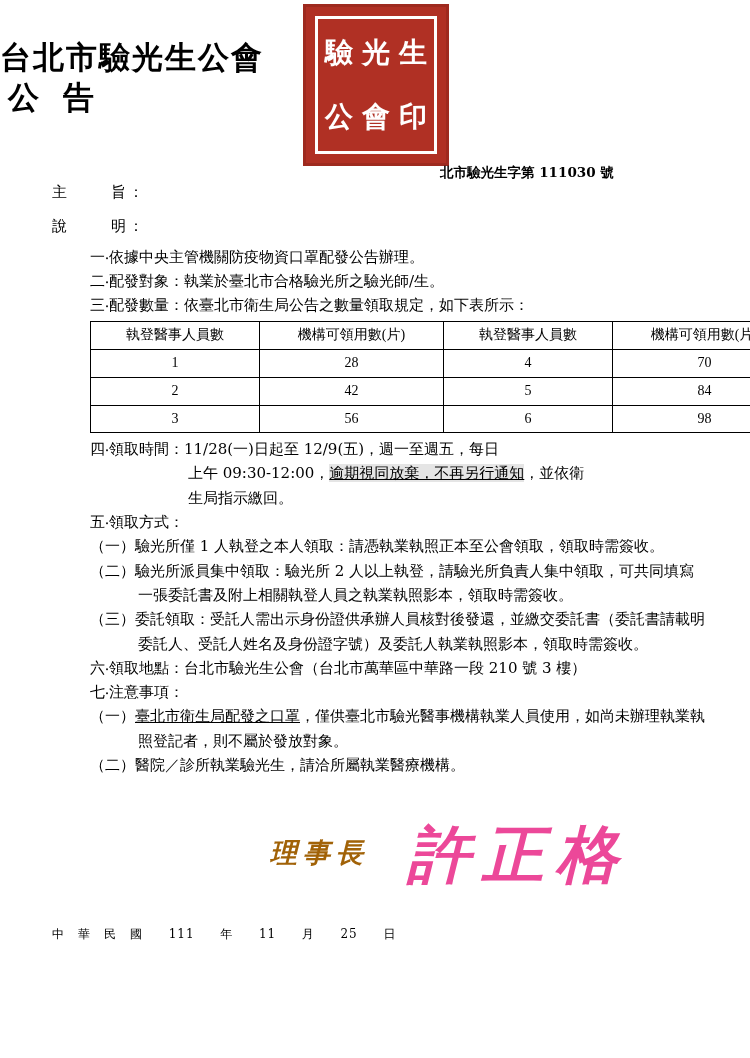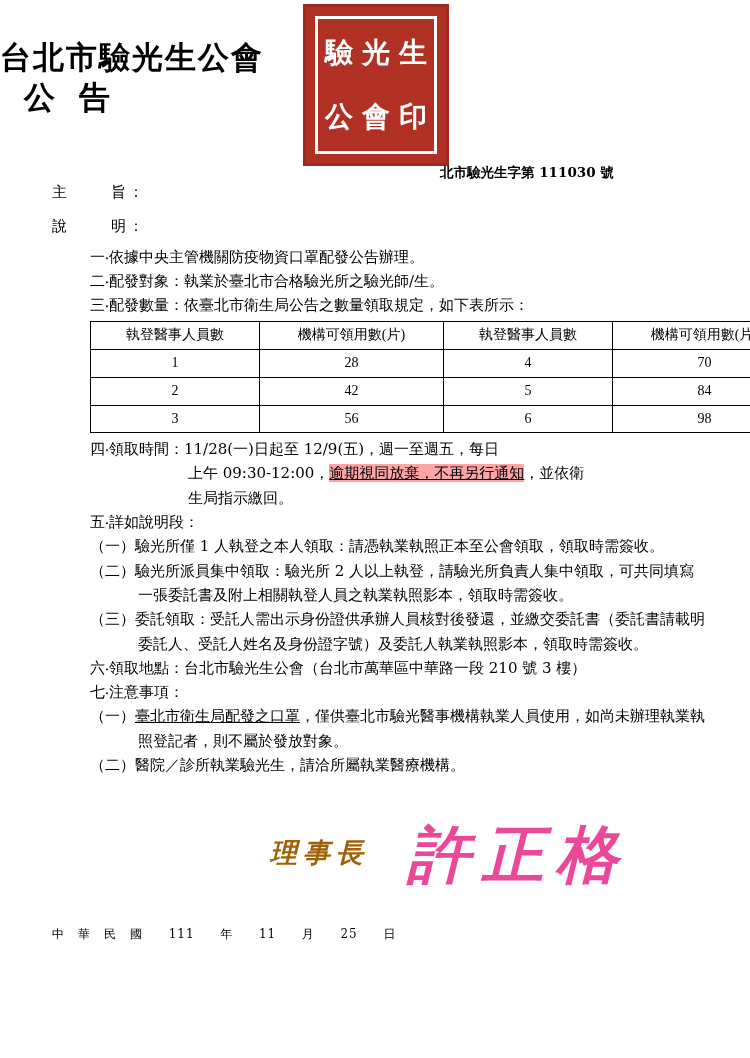--- a/index.html
+++ b/index.html
@@ -75,21 +75,21 @@
     font-size: 31px;
     font-weight: bold;
     letter-spacing: 2px;
     line-height: 1.25;
   }
   .doc-kind {
     font-size: 31px;
     font-weight: bold;
     letter-spacing: 24px;
     line-height: 1.3;
-    padding-left: 24px;
+    padding-left: 8px;
   }
   .doc-number {
     position: absolute;
     left: 440px;
     top: 164px;
     font-size: 13.5px;
     font-weight: bold;
   }
 
   
@@ -122,21 +122,21 @@
     flex: 1 1 auto;
     text-align: justify;
   }
   .indent-1 { padding-left: 38px; }
   .hang2 {
     padding-left: 86px;
     text-indent: -48px;
   }
   .u { text-decoration: underline; }
   .hl {
-    background: #fca5a5;
+    background: #e5e5e5;
     text-decoration: underline;
     text-align: center;
   }
 
   
   table.alloc {
     border-collapse: collapse;
     margin: 4px 0 4px 38px;
     width: 707px;
     font-size: 14px;
@@ -269,21 +269,21 @@
         </tr>
       </tbody>
     </table>
 
     <div class="indent-1">
       <div><span>四‧領取時間：</span><span>11/28(一)日起至 12/9(五)，週一至週五，每日</span></div>
       <div style="padding-left:98px;"><span>上午 09:30-12:00，</span><span class="hl">逾期視同放棄，不再另行通知</span><span>，並依衛</span></div>
       <div style="padding-left:98px;">生局指示繳回。</div>
     </div>
 
-    <div class="indent-1">五‧詳如說明段：</div>
+    <div class="indent-1">五‧領取方式：</div>
     <div class="hang2">（一）驗光所僅 1 人執登之本人領取：請憑執業執照正本至公會領取，領取時需簽收。</div>
     <div class="hang2">（二）驗光所派員集中領取：驗光所 2 人以上執登，請驗光所負責人集中領取，可共同填寫一張委託書及附上相關執登人員之執業執照影本，領取時需簽收。</div>
     <div class="hang2">（三）委託領取：受託人需出示身份證供承辦人員核對後發還，並繳交委託書（委託書請載明委託人、受託人姓名及身份證字號）及委託人執業執照影本，領取時需簽收。</div>
 
     <div class="indent-1">六‧領取地點：台北市驗光生公會（台北市萬華區中華路一段 210 號 3 樓）</div>
 
     <div class="indent-1">七‧注意事項：</div>
     <div class="hang2"><span>（一）</span><span class="u">臺北市衛生局配發之口罩</span><span>，僅供臺北市驗光醫事機構執業人員使用，如尚未辦理執業執照登記者，則不屬於發放對象。</span></div>
     <div class="hang2">（二）醫院／診所執業驗光生，請洽所屬執業醫療機構。</div>
 

